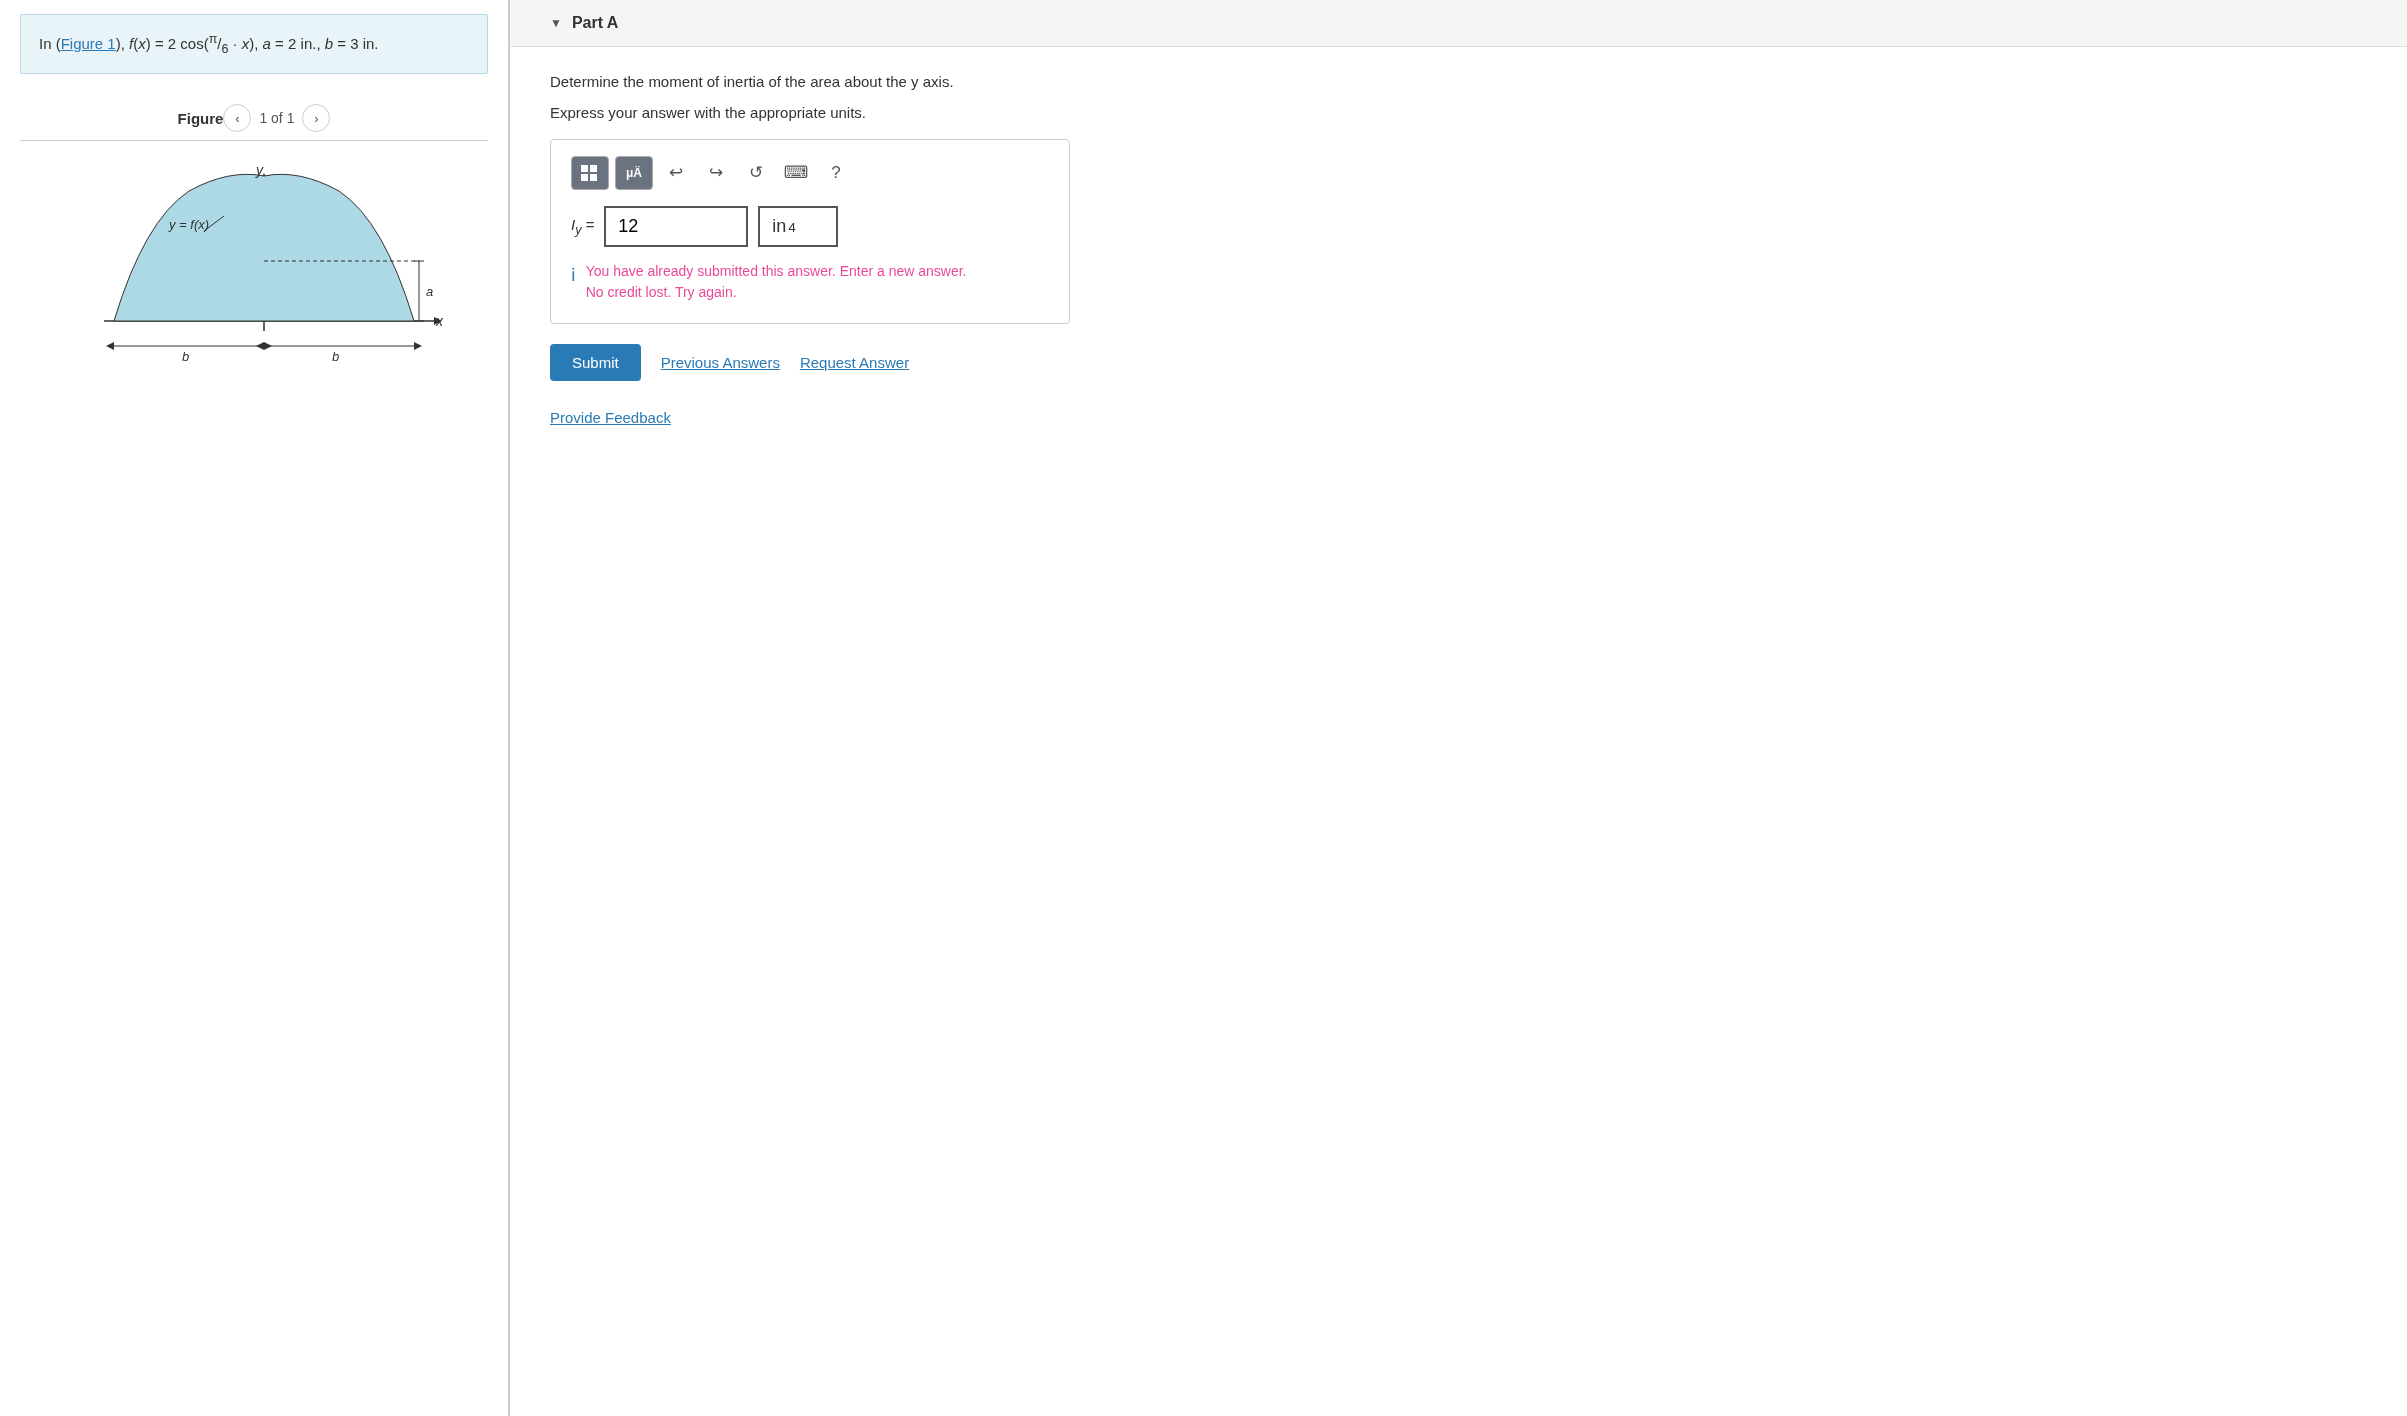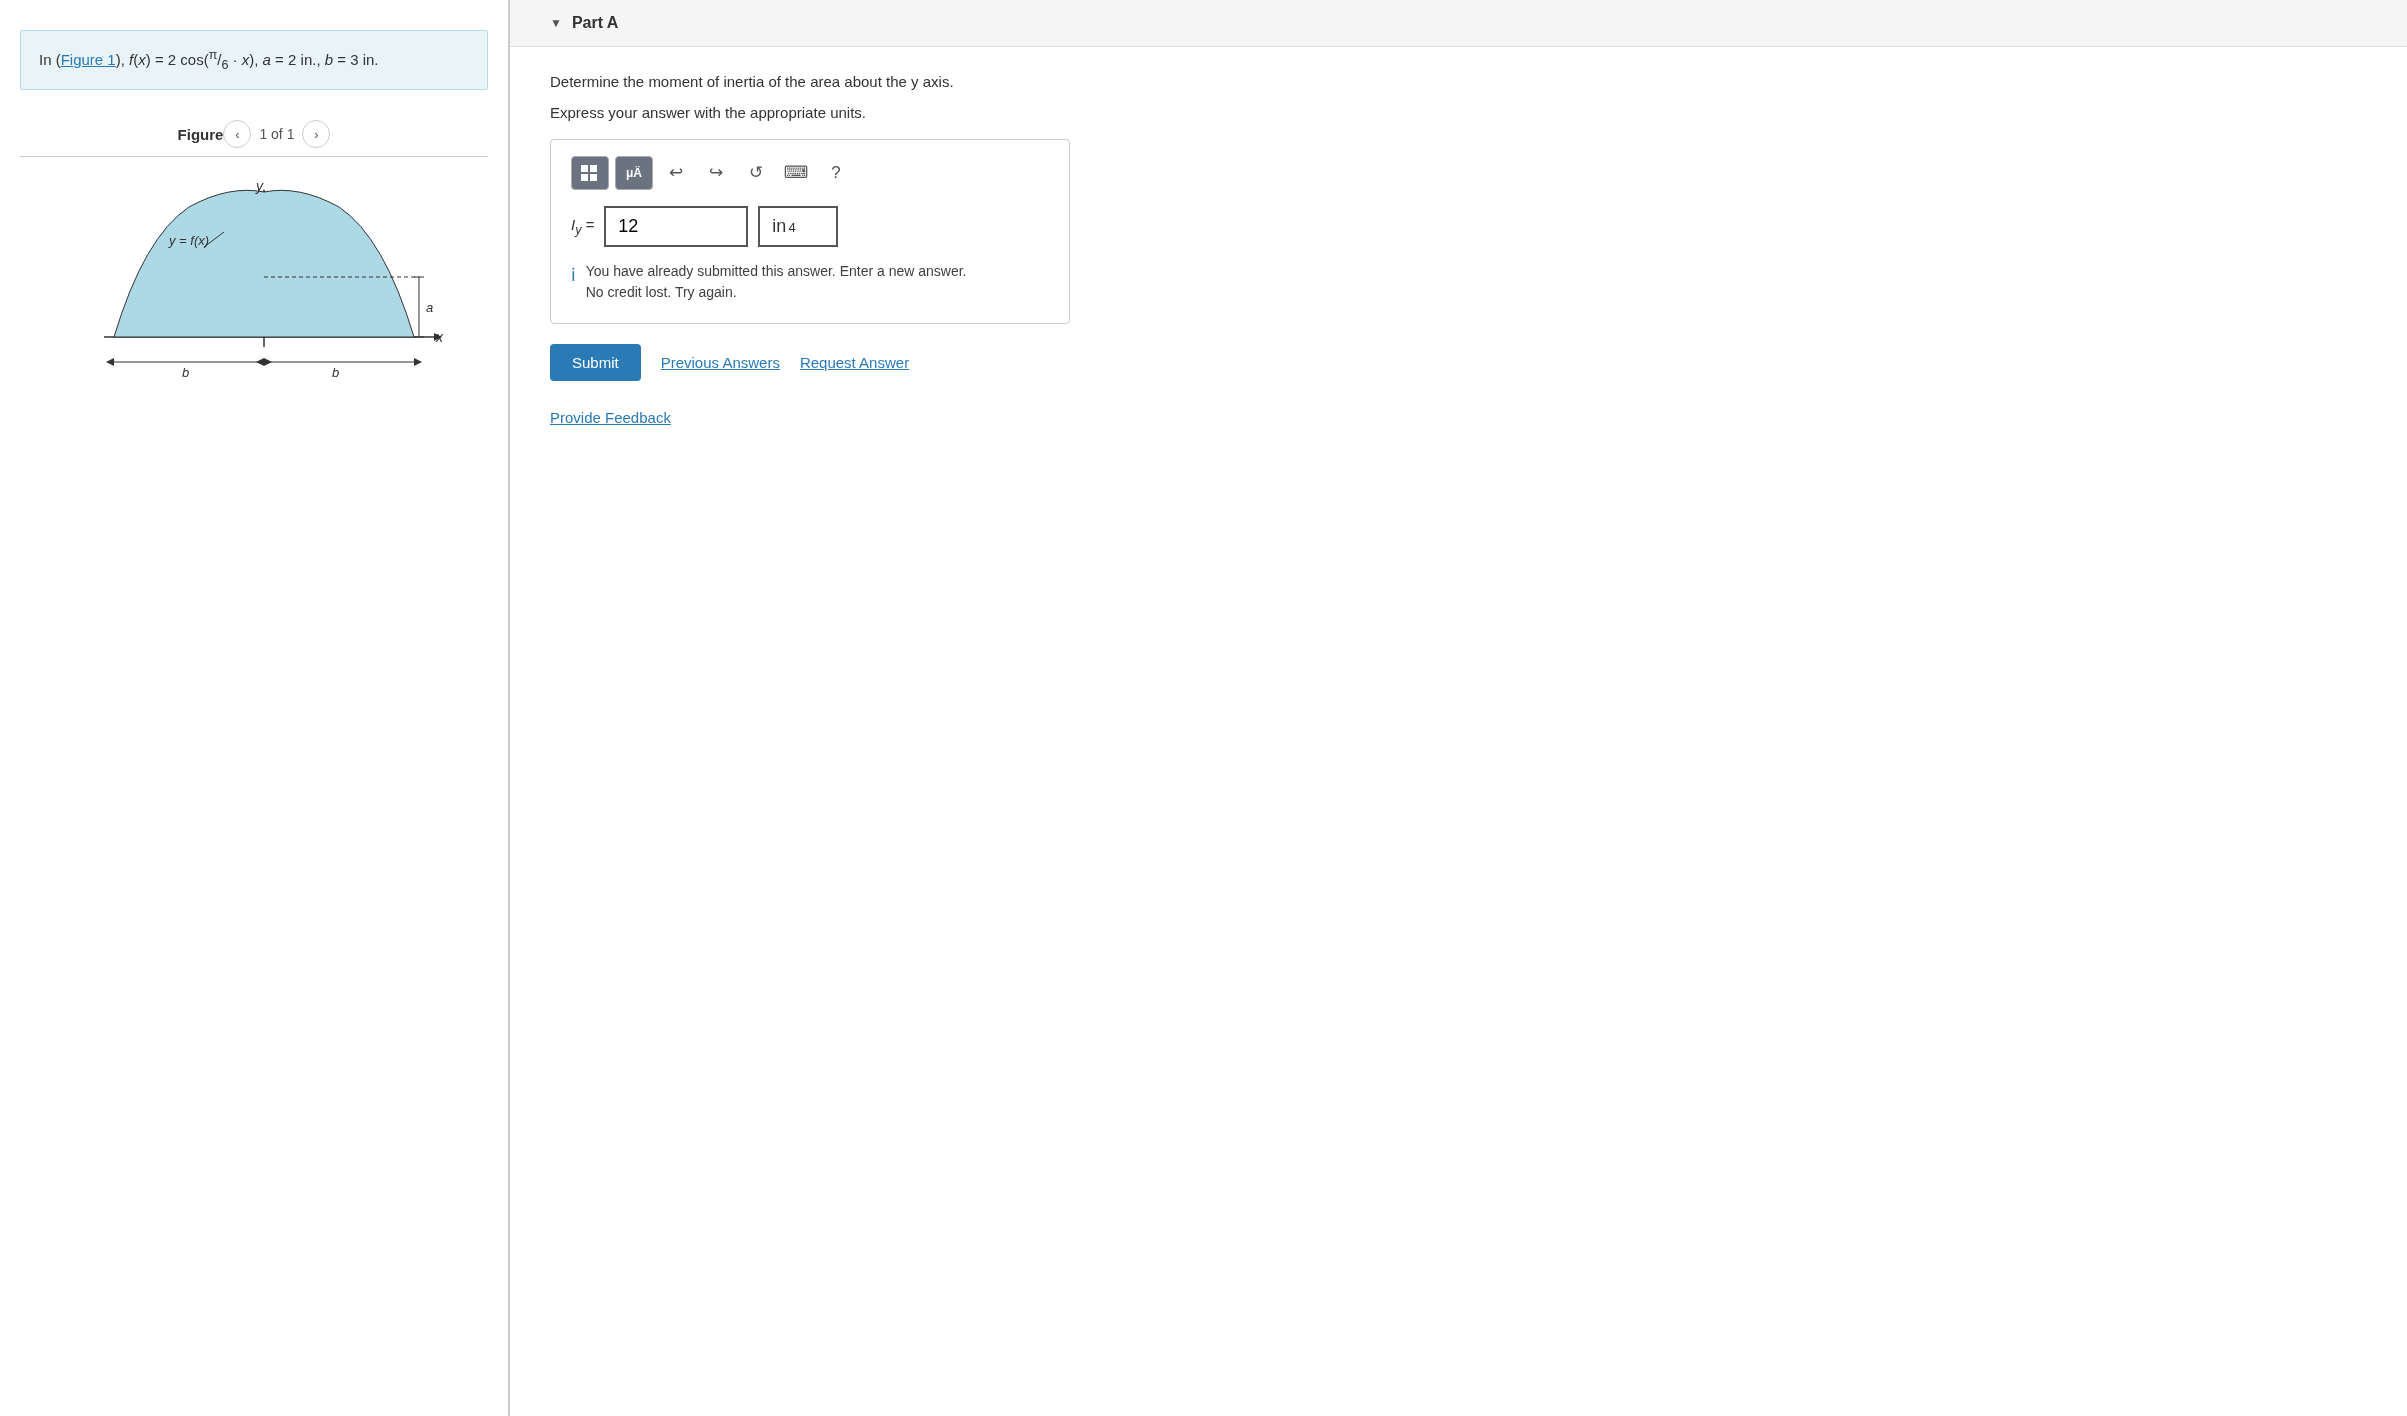--- a/index.html
+++ b/index.html
@@ -20,21 +20,21 @@
       border-right: 2px solid #ccc;
       display: flex;
       flex-direction: column;
       padding: 0;
       overflow-y: auto;
     }
 
     .problem-statement {
       background: #e8f4f8;
       border: 1px solid #b8d8e8;
-      margin: 30px 20px 20px 20px;
+      margin: 14px 20px 20px 20px;
       padding: 14px 18px;
       font-size: 15px;
       line-height: 1.6;
       border-radius: 2px;
     }
 
     .problem-statement a {
       color: #2a7ab5;
       text-decoration: underline;
     }
@@ -220,21 +220,21 @@
 
     .info-icon {
       color: #2a7ab5;
       font-size: 18px;
       margin-top: 1px;
       flex-shrink: 0;
     }
 
     .info-text {
       font-size: 14px;
-      color: #404040;
+      color: #ec4899;
       line-height: 1.5;
     }
 
     
     .submit-row {
       display: flex;
       gap: 20px;
       margin-top: 6px;
     }
 

